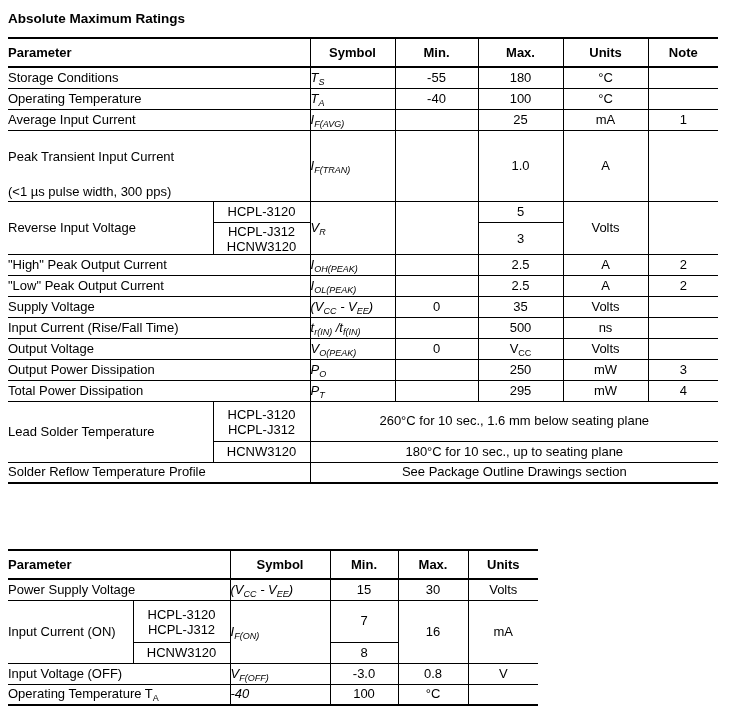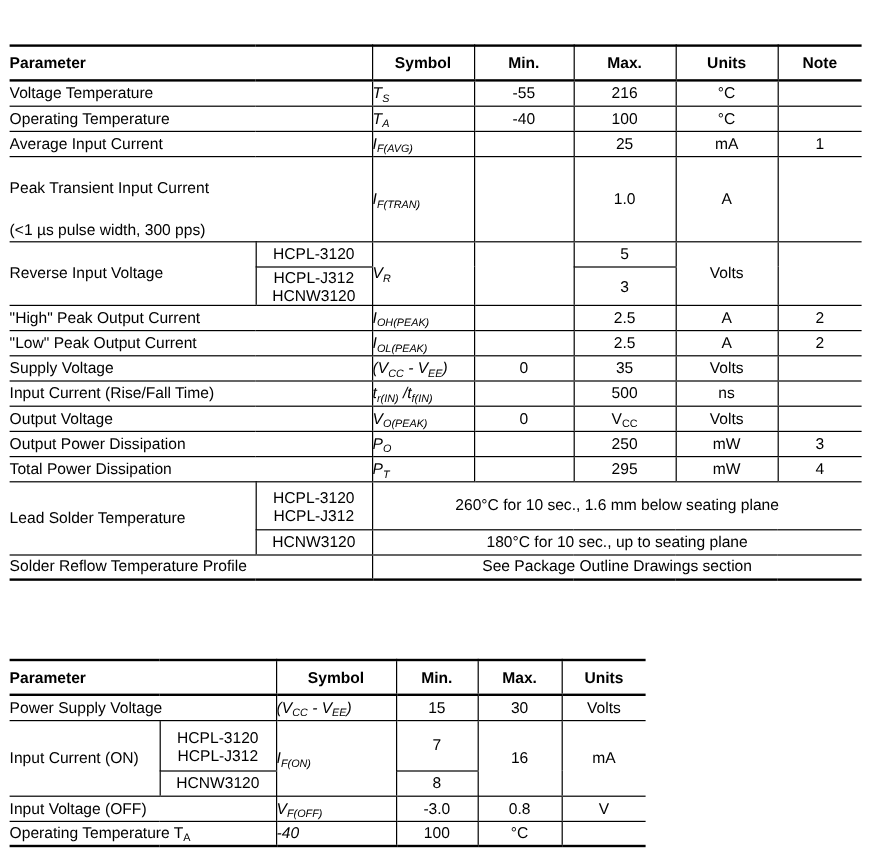--- a/index.html
+++ b/index.html
@@ -32,20 +32,21 @@
   .p2 div { line-height:19px;margin-top:16px; }
   .h21 { height:21px; } .h23 { height:29px; } .h42 { height:42px; }
   .h32 { height:32px; } .h40 { height:40px; }
   sub { font-size:9px; vertical-align:-3px; line-height:0; letter-spacing:0; }
 </style>
 </head>
 <body>
 
 <div class="page">
 
+  <div class="title" style="top:11px;">Absolute Maximum Ratings</div>
 
   <table class="tbl" style="left:8px; top:37px; width:710px;">
     <colgroup>
       <col style="width:205px">
         <col style="width:97px">
         <col style="width:85px">
       <col style="width:83px">
         <col style="width:85px">
         <col style="width:85px">
         <col style="width:70px">
@@ -55,24 +56,24 @@
         <tr class="h23">
       <th colspan="2" class="pl hb">Parameter</th>
       <th class="c hb bl">Symbol</th>
       <th class="c hb bl">Min.</th>
       <th class="c hb bl">Max.</th>
       <th class="c hb bl">Units</th>
       <th class="c hb bl">Note</th>
     </tr>
 
     <tr class="h21">
-      <td colspan="2" class="pl bb">Voltage Temperature</td>
+      <td colspan="2" class="pl bb">Storage Conditions</td>
       <td class="sym bb bl"><span>T</span><sub>S</sub></td>
       <td class="c bb bl">-55</td>
-      <td class="c bb bl">216</td>
+      <td class="c bb bl">180</td>
       <td class="c bb bl">°C</td>
       <td class="c bb bl"></td>
     </tr>
 
     <tr class="h21">
       <td colspan="2" class="pl bb">Operating Temperature</td>
       <td class="sym bb bl"><span>T</span><sub>A</sub></td>
       <td class="c bb bl">-40</td>
       <td class="c bb bl">100</td>
       <td class="c bb bl">°C</td>

